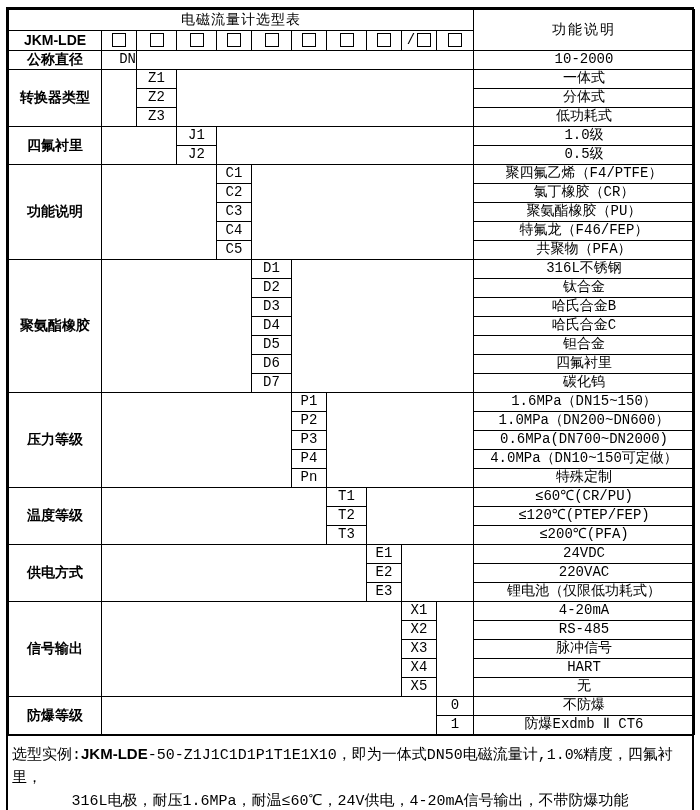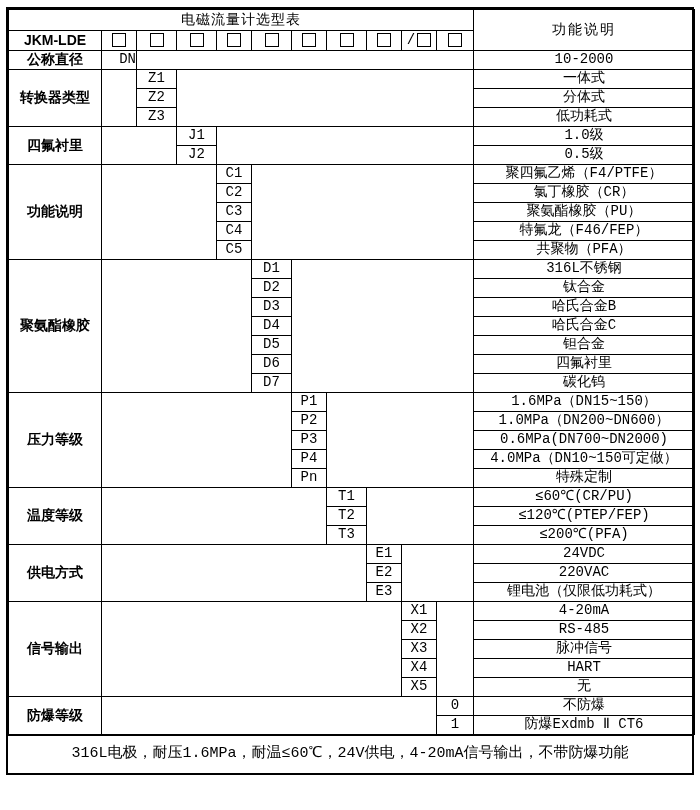--- a/index.html
+++ b/index.html
@@ -296,16 +296,17 @@
           <td class="code">0</td>
           <td class="desc">不防爆</td>
         </tr>
         <tr class="row-data">
           <td class="code">1</td>
           <td class="desc">防爆Exdmb Ⅱ CT6</td>
         </tr>
       </tbody>
   </table>
   <div class="notes">
+    <div class="line1"><span>选型实例:</span><span class="model-bold">JKM-LDE</span><span>-50-Z1J1C1D1P1T1E1X10，即为一体式DN50电磁流量计,1.0%精度，四氟衬里，</span></div>
     <div class="line2">316L电极，耐压1.6MPa，耐温≤60℃，24V供电，4-20mA信号输出，不带防爆功能</div>
 
   </div>
 </div>
 
 </body></html>

